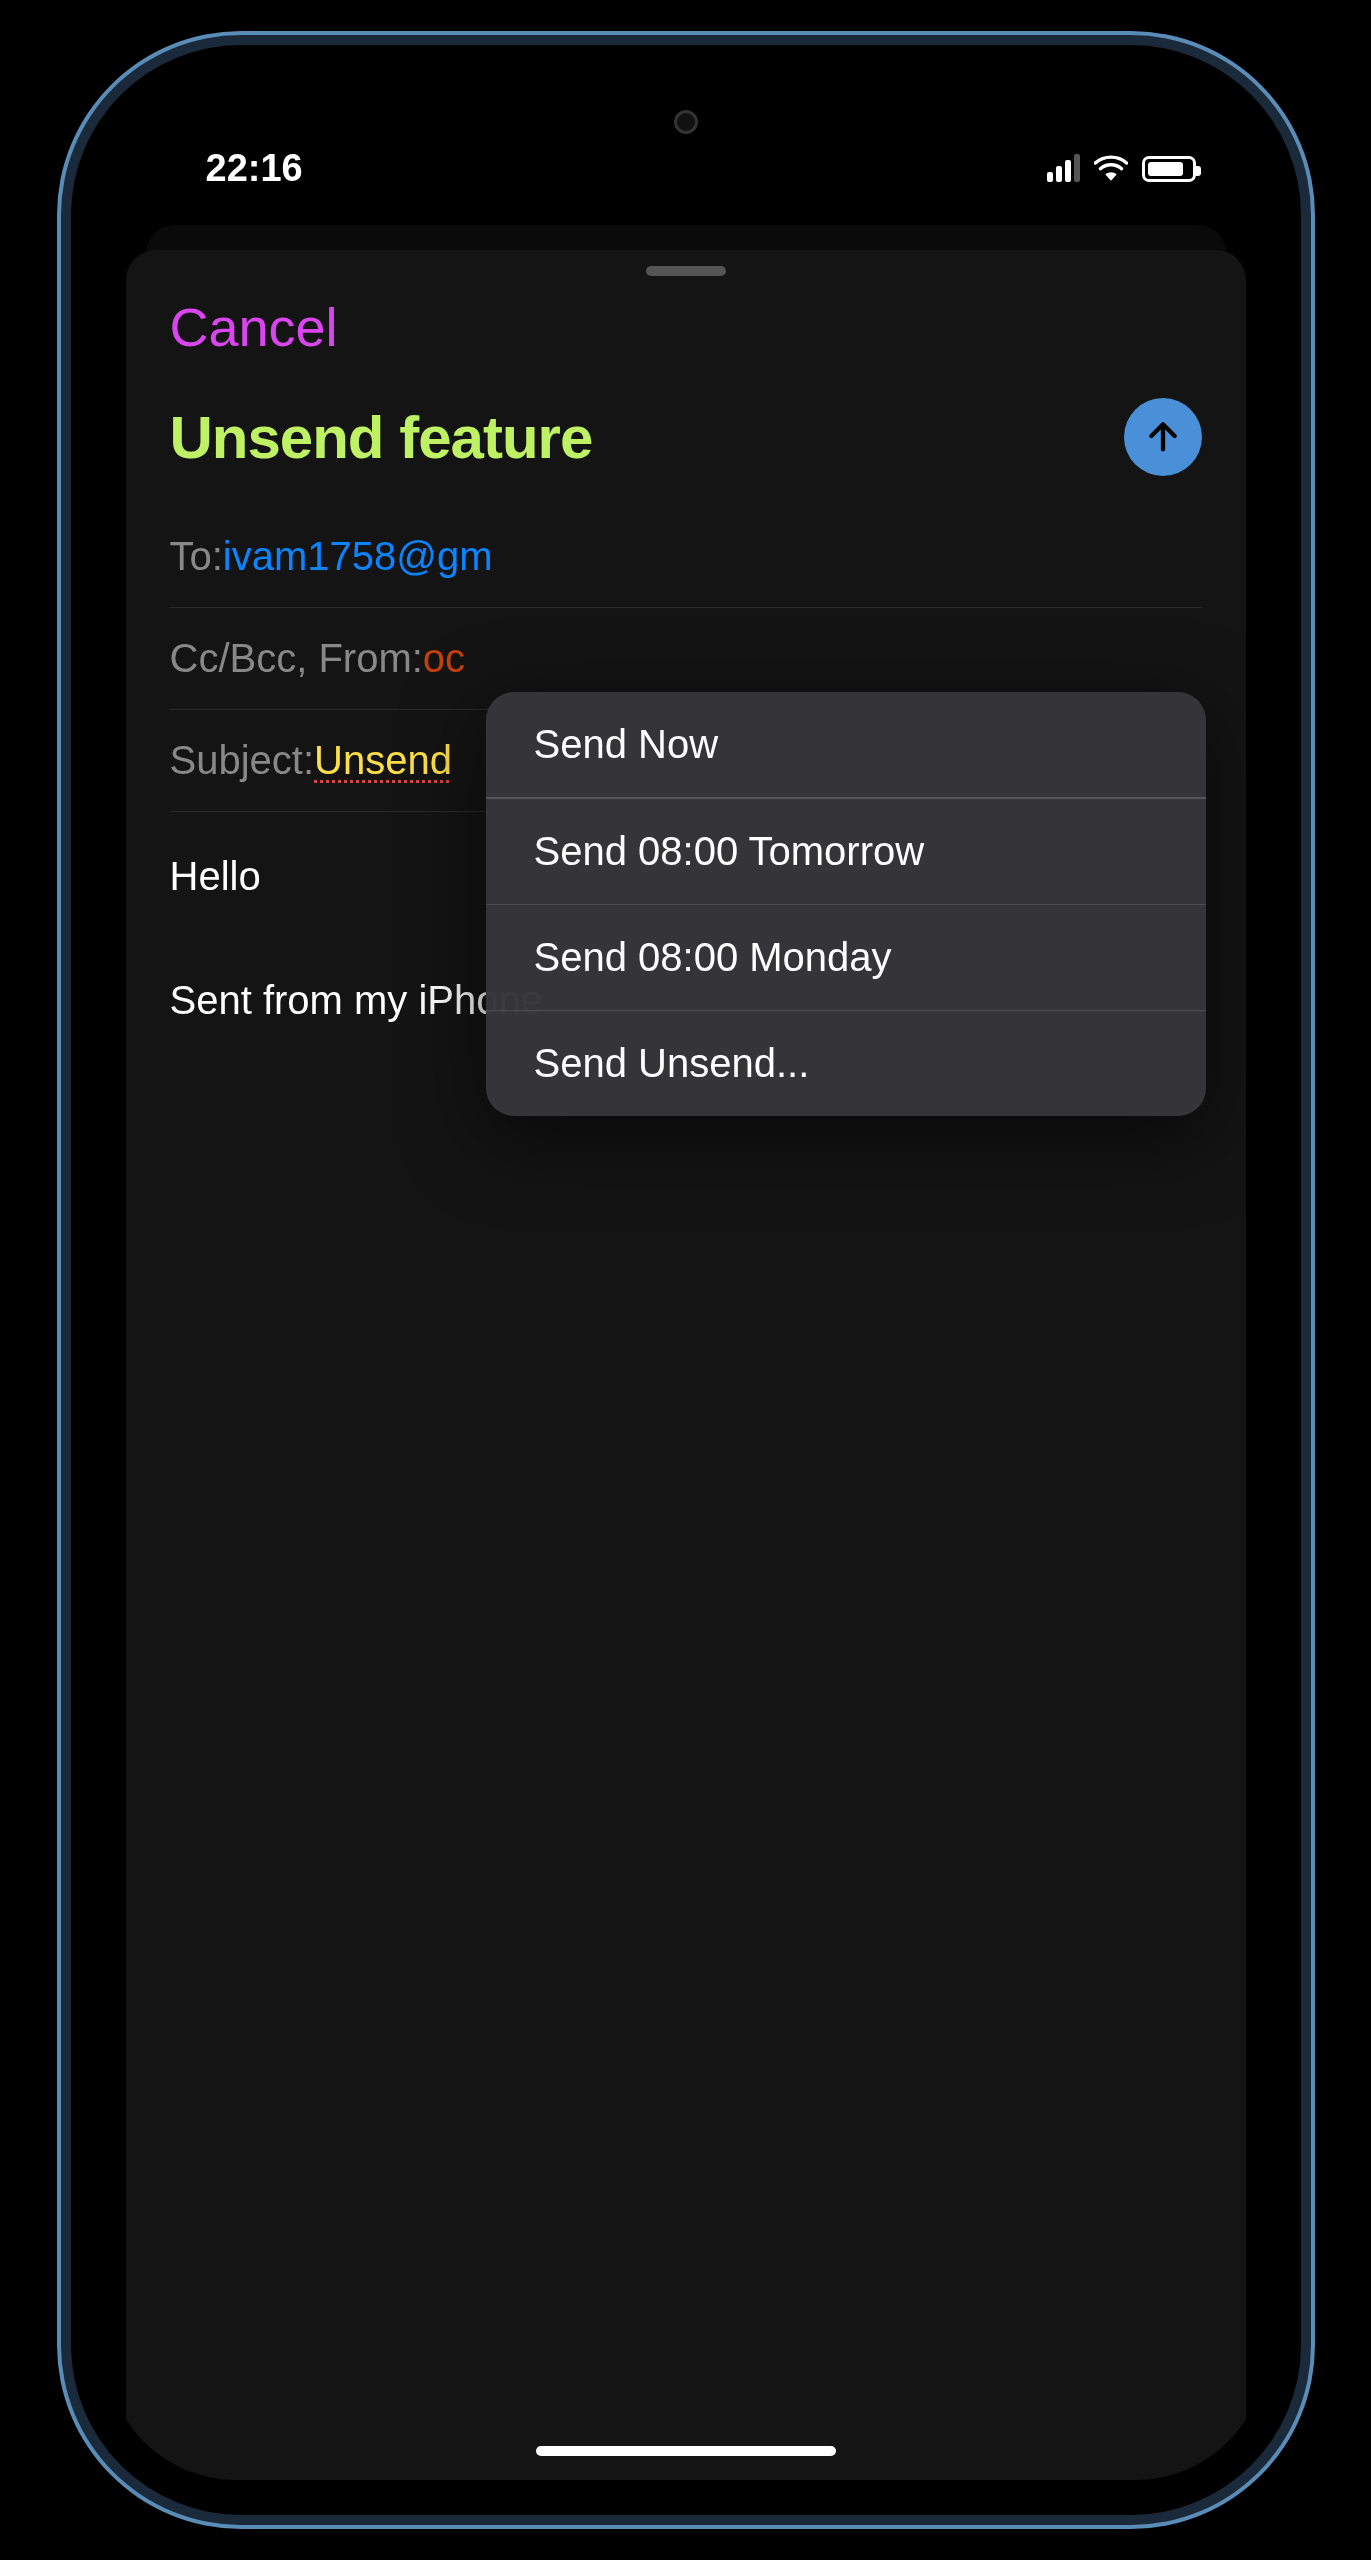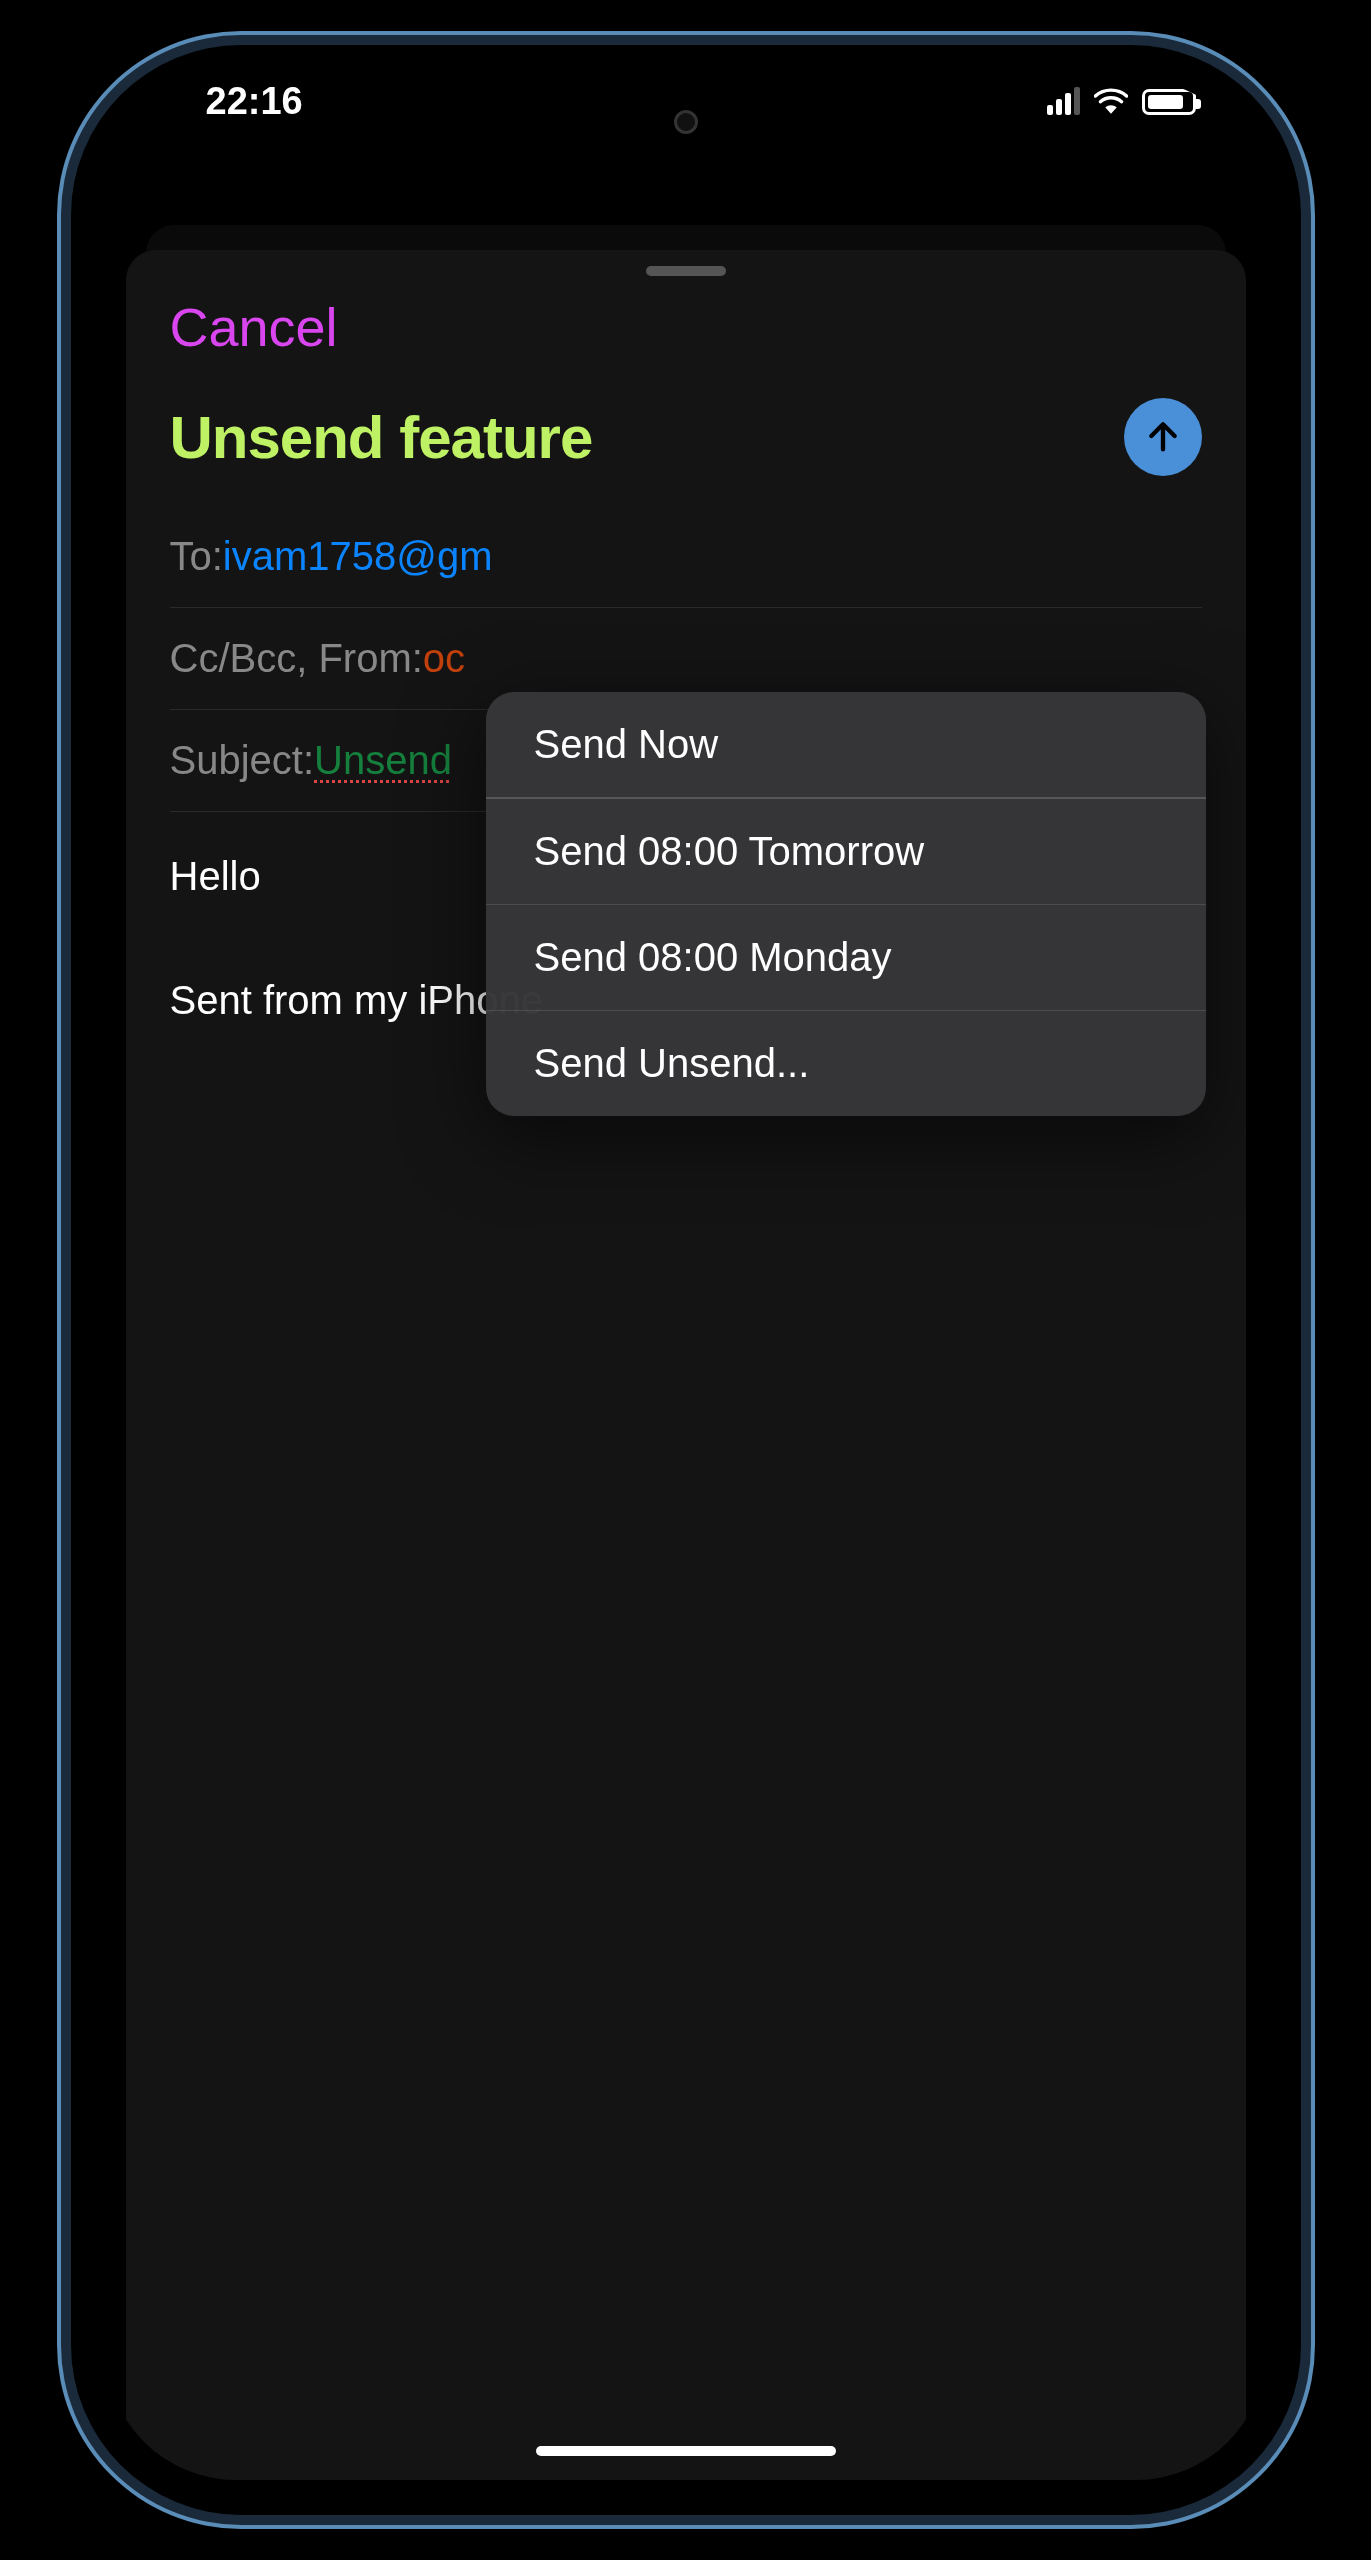--- a/index.html
+++ b/index.html
@@ -52,21 +52,21 @@
       border: 3px solid #333;
       z-index: 100;
     }
     
     
     .status-bar {
       position: absolute;
       top: 0; left: 0; right: 0;
       height: 110px;
       display: flex;
-      align-items: flex-start;
+      align-items: flex-end;
       justify-content: space-between;
       padding: 0 70px 0 100px;
       color: #fff;
       font-size: 38px;
       font-weight: 600;
     }
     .status-right { display: flex; align-items: center; gap: 14px; }
     
     .signal-bars { display: flex; align-items: flex-end; gap: 3px; height: 26px; }
     .signal-bars span { width: 6px; background: #fff; border-radius: 2px; }
@@ -157,21 +157,21 @@
       display: flex;
       padding: 28px 0;
       border-bottom: 1px solid #2a2a2a;
       font-size: 40px;
       align-items: baseline;
     }
     .field-label { color: #888; white-space: nowrap; }
     .field-value { color: #c2410c; white-space: nowrap; overflow: hidden; }
     .field-value.link { color: #0b84ff; }
     .subject-value {
-      color: #15803d;
+      color: #fde047;
       text-decoration: underline dotted #d94545;
       text-decoration-thickness: 3px;
       text-underline-offset: 6px;
     }
     
     .body-area {
       padding: 32px 44px;
       color: #fff;
       font-size: 40px;
       line-height: 1.6;

